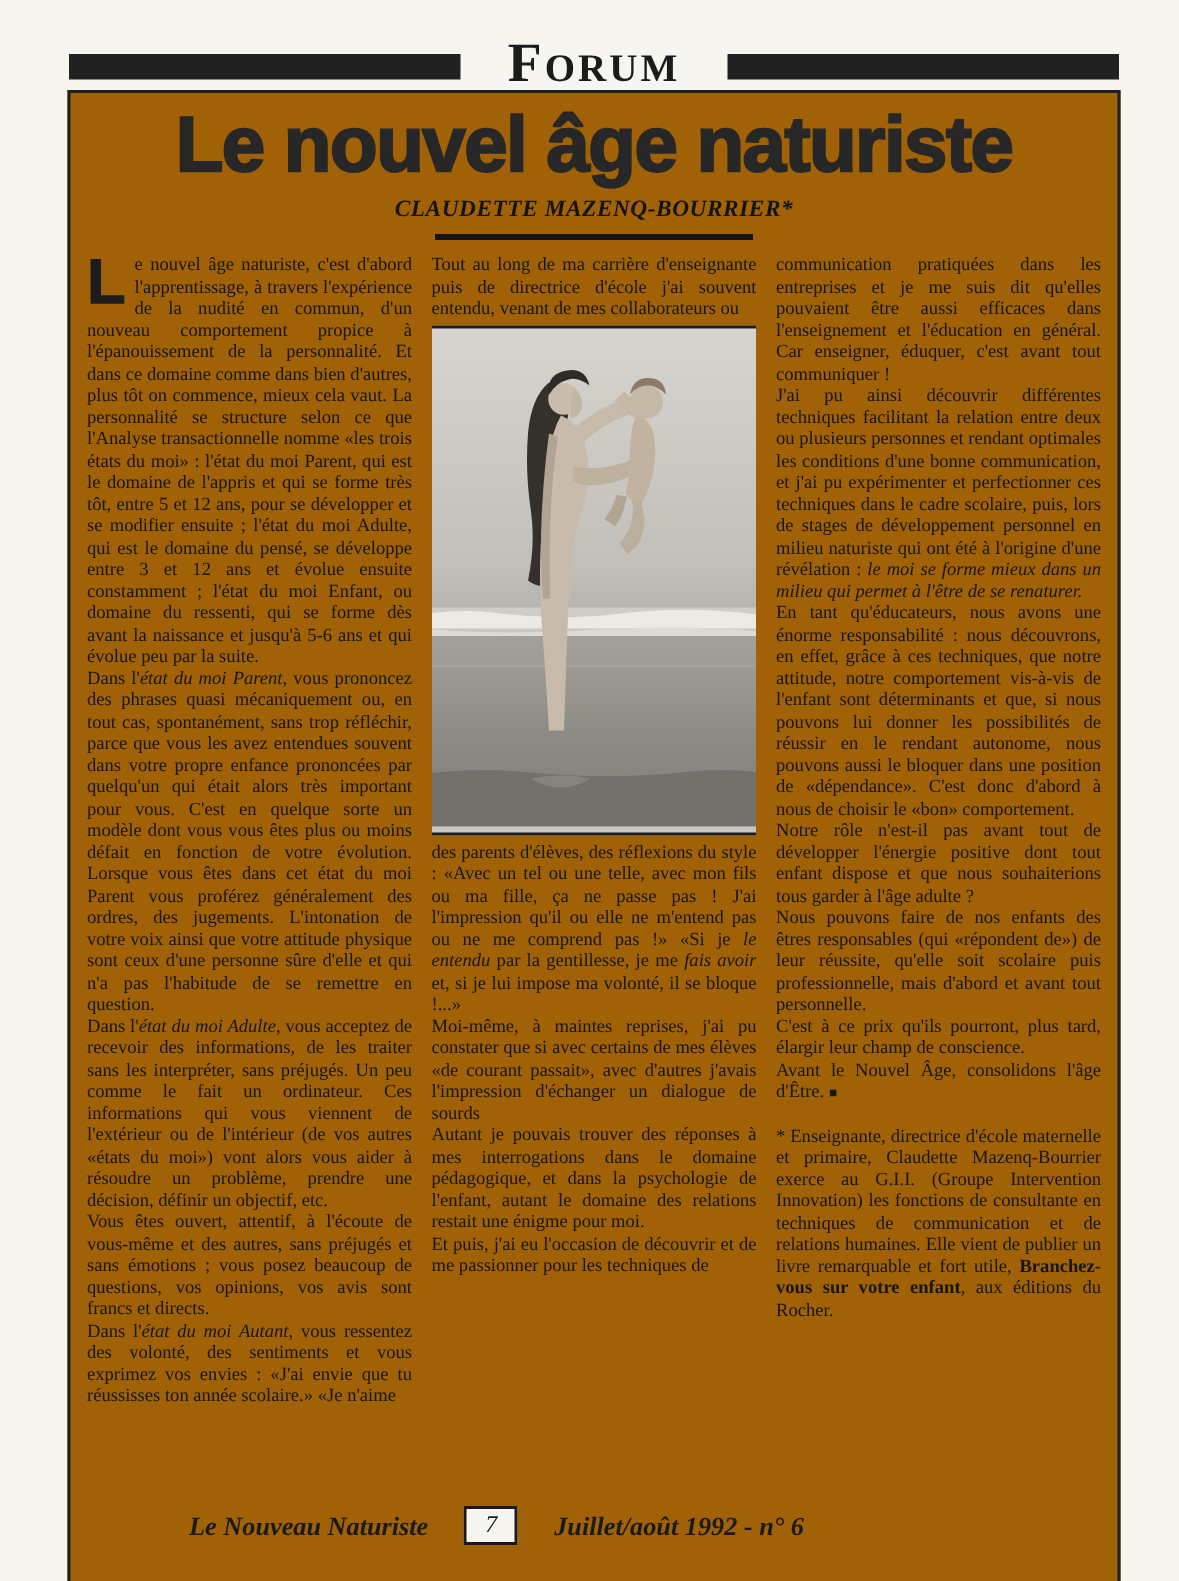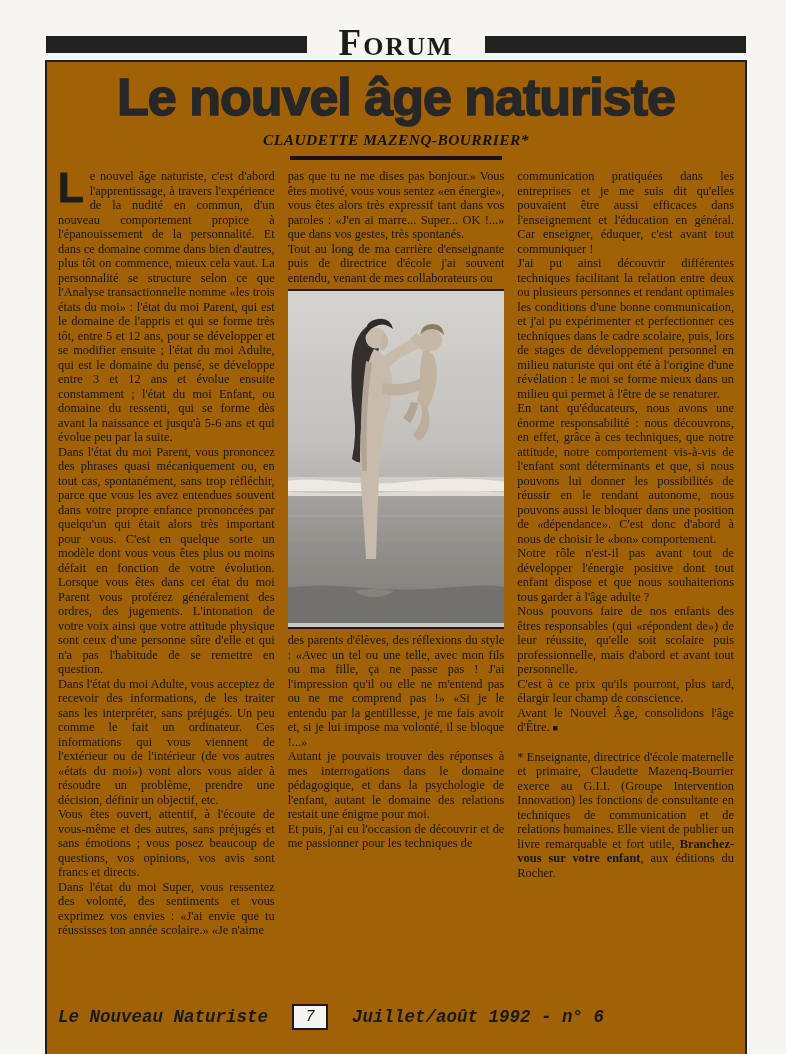--- a/index.html
+++ b/index.html
@@ -55,21 +55,21 @@
     display:flex;gap:13px;
     padding:9px 11px 0 11px;
   }
   .col{
     flex:1;height:818px;overflow:hidden;
     font-size:12.4px;line-height:1.17;
     text-align:justify;
     hyphens:auto;-webkit-hyphens:auto;
   }
   .col p{margin:0;}
-  .it{}
+  .it{font-style:italic;}
   .bd{font-weight:bold;}
   .sq{font-size:9px;letter-spacing:0;}
   .bio{margin-top:15px !important;}
   .bio .bd{font-weight:bold;}
   .dropcap{
     float:left;
     font-family:"Liberation Sans",sans-serif;
     font-weight:bold;font-size:42px;line-height:33px;
     padding:2px 6px 0 0;color:#1d1d1d;
     -webkit-text-stroke:1px #1d1d1d;
@@ -81,21 +81,21 @@
     margin:4px 0 4px -16px;
     border:2px solid #1e1e1e;
     background:#c9c7c1;
     overflow:hidden;
   }
   .photo-frame svg{display:block;}
 
   
   .page-footer{
     position:absolute;top:1004px;left:0;width:662px;
-    display:flex;justify-content:center;align-items:center;gap:24px;font-family:Liberation Mono, monospace;
+    display:flex;justify-content:center;align-items:center;gap:24px;
   }
   .footer-mag,.footer-issue{
     font-style:italic;font-weight:bold;font-size:17.5px;color:#1a1a1a;
   }
   .footer-pagebox{
     border:2px solid #1a1a1a;
     min-width:22px;height:22px;
     display:flex;align-items:center;justify-content:center;
     font-size:16px;font-style:italic;color:#1a1a1a;
     padding:0 5px;background:#f6f5f0;
@@ -116,24 +116,23 @@
     <div class="article-title">Le nouvel âge naturiste</div>
     <div class="article-byline">CLAUDETTE MAZENQ-BOURRIER*</div>
     <div class="byline-rule"></div>
 
     <div class="columns">
       <div class="col">
           <p><span class="dropcap">L</span><span>e nouvel âge naturiste, c'est d'abord l'apprentissage, à travers l'expérience de la nudité en commun, d'un nouveau comportement propice à l'épanouissement de la personnalité. Et dans ce domaine comme dans bien d'autres, plus tôt on commence, mieux cela vaut. La personnalité se structure selon ce que l'Analyse transactionnelle nomme «les trois états du moi» : l'état du moi Parent, qui est le domaine de l'appris et qui se forme très tôt, entre 5 et 12 ans, pour se développer et se modifier ensuite ; l'état du moi Adulte, qui est le domaine du pensé, se développe entre 3 et 12 ans et évolue ensuite constamment ; l'état du moi Enfant, ou domaine du ressenti, qui se forme dès avant la naissance et jusqu'à 5-6 ans et qui évolue peu par la suite.</span></p>
           <p><span>Dans l'</span><span class="it">état du moi Parent</span><span>, vous prononcez des phrases quasi mécaniquement ou, en tout cas, spontanément, sans trop réfléchir, parce que vous les avez entendues souvent dans votre propre enfance prononcées par quelqu'un qui était alors très important pour vous. C'est en quelque sorte un modèle dont vous vous êtes plus ou moins défait en fonction de votre évolution. Lorsque vous êtes dans cet état du moi Parent vous proférez généralement des ordres, des jugements. L'intonation de votre voix ainsi que votre attitude physique sont ceux d'une personne sûre d'elle et qui n'a pas l'habitude de se remettre en question.</span></p>
           <p><span>Dans l'</span><span class="it">état du moi Adulte</span><span>, vous acceptez de recevoir des informations, de les traiter sans les interpréter, sans préjugés. Un peu comme le fait un ordinateur. Ces informations qui vous viennent de l'extérieur ou de l'intérieur (de vos autres «états du moi») vont alors vous aider à résoudre un problème, prendre une décision, définir un objectif, etc.</span></p>
           <p><span>Vous êtes ouvert, attentif, à l'écoute de vous-même et des autres, sans préjugés et sans émotions ; vous posez beaucoup de questions, vos opinions, vos avis sont francs et directs.</span></p>
-          <p><span>Dans l'</span><span class="it">état du moi Super</span><span>, vous ressentez des volonté, des sentiments et vous exprimez vos envies : «J'ai envie que tu réussisses ton année scolaire.» «Je n'aime</span></p>
+          <p><span>Dans l'</span><span class="it">état du moi Autant</span><span>, vous ressentez des volonté, des sentiments et vous exprimez vos envies : «J'ai envie que tu réussisses ton année scolaire.» «Je n'aime</span></p>
         </div>
       <div class="col">
-          <p><span>pas que tu ne me dises pas bonjour.» Vous êtes motivé, vous vous sentez «en énergie», vous êtes alors très expressif tant dans vos paroles : «J'en ai marre... Super... OK !...» que dans vos gestes, très spontanés.</span></p>
           <p><span>Tout au long de ma carrière d'enseignante puis de directrice d'école j'ai souvent entendu, venant de mes collaborateurs ou</span></p>
   <div class="photo-frame" aria-label="Photographie noir et blanc : une mère nue debout dans l'eau au bord de la mer, soulevant son jeune enfant dans ses bras">
     <svg width="241" height="332" viewBox="0 0 241 332" xmlns="http://www.w3.org/2000/svg" role="img">
       <defs>
         <linearGradient id="skyGrad" x1="0" y1="0" x2="0" y2="1">
           <stop offset="0" stop-color="#d6d4ce"></stop>
           <stop offset="0.8" stop-color="#c2c0ba"></stop>
           <stop offset="1" stop-color="#b5b3ad"></stop>
         </linearGradient>
         <linearGradient id="seaGrad" x1="0" y1="0" x2="0" y2="1">
@@ -196,20 +195,21 @@
 
         <path d="M152,114 q6,12 2,24 q-3,9 -10,12 l-5,-7 q6,-6 8,-14 q2,-8 0,-14 Z" fill="#bcae9c"></path>
         <path d="M144,112 q-2,12 -8,20 l-7,-5 q6,-8 8,-16 Z" fill="#b3a593"></path>
       </g>
 
       <path d="M0,298 q40,-6 80,-2 q50,5 100,0 q40,-4 61,2 l0,34 L0,332 Z" fill="#73716c"></path>
       <path d="M80,300 q20,-4 40,0 q-10,6 -20,6 q-12,0 -20,-6 Z" fill="#8a8880" opacity="0.8"></path>
     </svg>
   </div>
 <p><span>des parents d'élèves, des réflexions du style : «Avec un tel ou une telle, avec mon fils ou ma fille, ça ne passe pas ! J'ai l'impression qu'il ou elle ne m'entend pas ou ne me comprend pas !» «Si je </span><span class="it">le entendu</span><span> par la gentillesse, je me </span><span class="it">fais avoir</span><span> et, si je lui impose ma volonté, il se bloque !...»</span></p>
+          <p><span>Moi-même, à maintes reprises, j'ai pu constater que si avec certains de mes élèves «de courant passait», avec d'autres j'avais l'impression d'échanger un dialogue de sourds</span></p>
           <p><span>Autant je pouvais trouver des réponses à mes interrogations dans le domaine pédagogique, et dans la psychologie de l'enfant, autant le domaine des relations restait une énigme pour moi.</span></p>
           <p><span>Et puis, j'ai eu l'occasion de découvrir et de me passionner pour les techniques de</span></p>
         </div>
       <div class="col">
           <p><span>communication pratiquées dans les entreprises et je me suis dit qu'elles pouvaient être aussi efficaces dans l'enseignement et l'éducation en général. Car enseigner, éduquer, c'est avant tout communiquer !</span></p>
           <p><span>J'ai pu ainsi découvrir différentes techniques facilitant la relation entre deux ou plusieurs personnes et rendant optimales les conditions d'une bonne communication, et j'ai pu expérimenter et perfectionner ces techniques dans le cadre scolaire, puis, lors de stages de développement personnel en milieu naturiste qui ont été à l'origine d'une révélation : </span><span class="it">le moi se forme mieux dans un milieu qui permet à l'être de se renaturer.</span></p>
           <p><span>En tant qu'éducateurs, nous avons une énorme responsabilité : nous découvrons, en effet, grâce à ces techniques, que notre attitude, notre comportement vis-à-vis de l'enfant sont déterminants et que, si nous pouvons lui donner les possibilités de réussir en le rendant autonome, nous pouvons aussi le bloquer dans une position de «dépendance». C'est donc d'abord à nous de choisir le «bon» comportement.</span></p>
           <p><span>Notre rôle n'est-il pas avant tout de développer l'énergie positive dont tout enfant dispose et que nous souhaiterions tous garder à l'âge adulte ?</span></p>
           <p><span>Nous pouvons faire de nos enfants des êtres responsables (qui «répondent de») de leur réussite, qu'elle soit scolaire puis professionnelle, mais d'abord et avant tout personnelle.</span></p>
           <p><span>C'est à ce prix qu'ils pourront, plus tard, élargir leur champ de conscience.</span></p>

